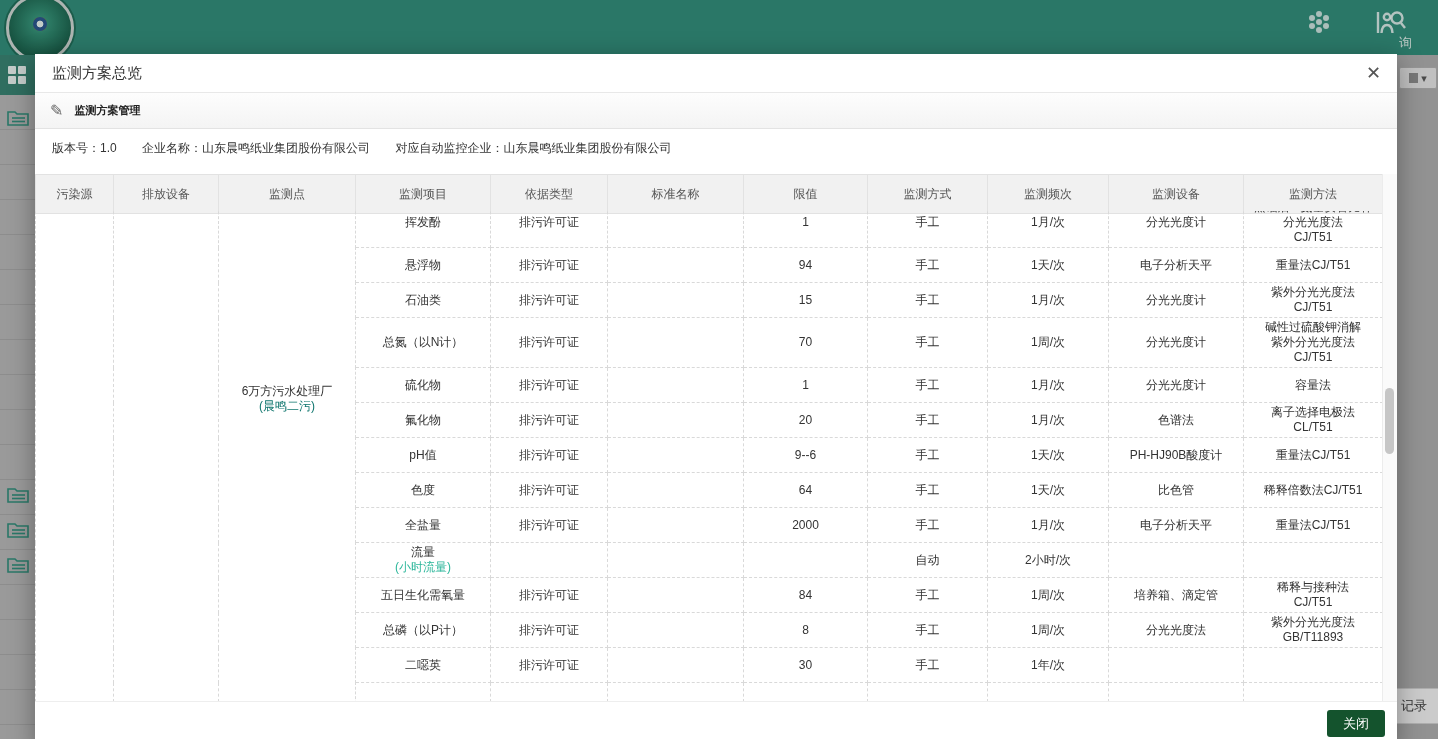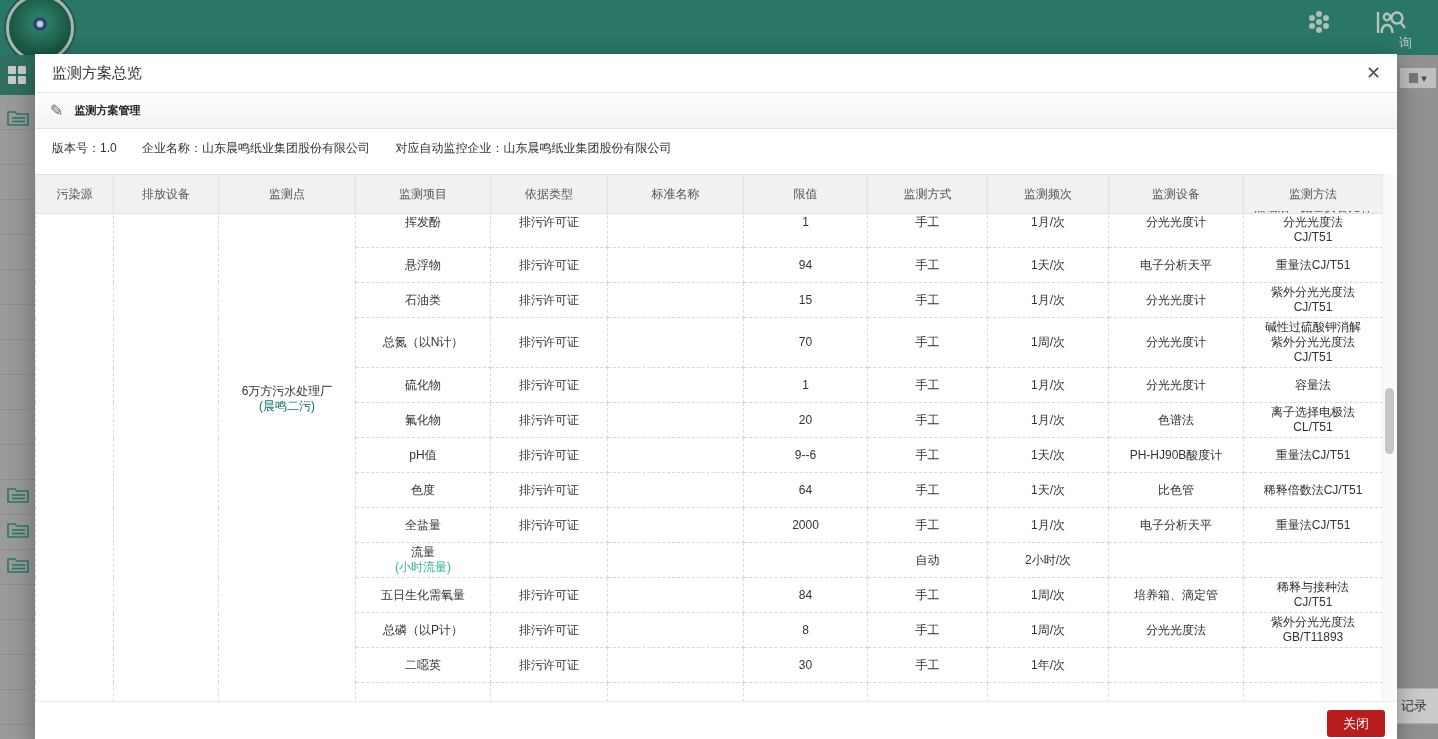--- a/index.html
+++ b/index.html
@@ -61,21 +61,21 @@
   .grid td{border:1px dashed #d9d9d9;text-align:center;vertical-align:middle;padding:2px 4px;
     line-height:15px;height:30px;white-space:pre-line;box-sizing:content-box;}
   .point-cell{padding-bottom:120px !important;}
   .sub-orange{color:#0f766e;}
   .sub-green{color:#2BB69A;}
   .m-scrollbar{position:absolute;top:120px;bottom:44px;right:0;width:14px;background:#fafafa;
     border-left:1px solid #ececec;cursor:pointer;}
   .m-thumb{position:absolute;left:2px;top:214px;width:9px;height:66px;border-radius:5px;background:#c6c6c6;cursor:grab;}
   .m-footer{position:absolute;left:0;right:0;bottom:0;height:44px;background:#fff;border-top:1px solid:#eee;}
   .m-footer{border-top:1px solid #eeeeee;}
-  .close-btn{position:absolute;right:12px;top:8px;width:58px;height:27px;background:#b91c1c;color:#fff;
+  .close-btn{position:absolute;right:12px;top:8px;width:58px;height:27px;background:#14532d;color:#fff;
     border:none;border-radius:3px;font-size:13px;cursor:pointer;}
 </style>
 </head>
 <body>
 
 <div class="top-header">
   <div class="logo"></div>
   <span class="hdr-icon icon-apps">
     <svg width="26" height="26" viewBox="0 0 26 26">
       <g fill="rgba(255,255,255,0.75)">

